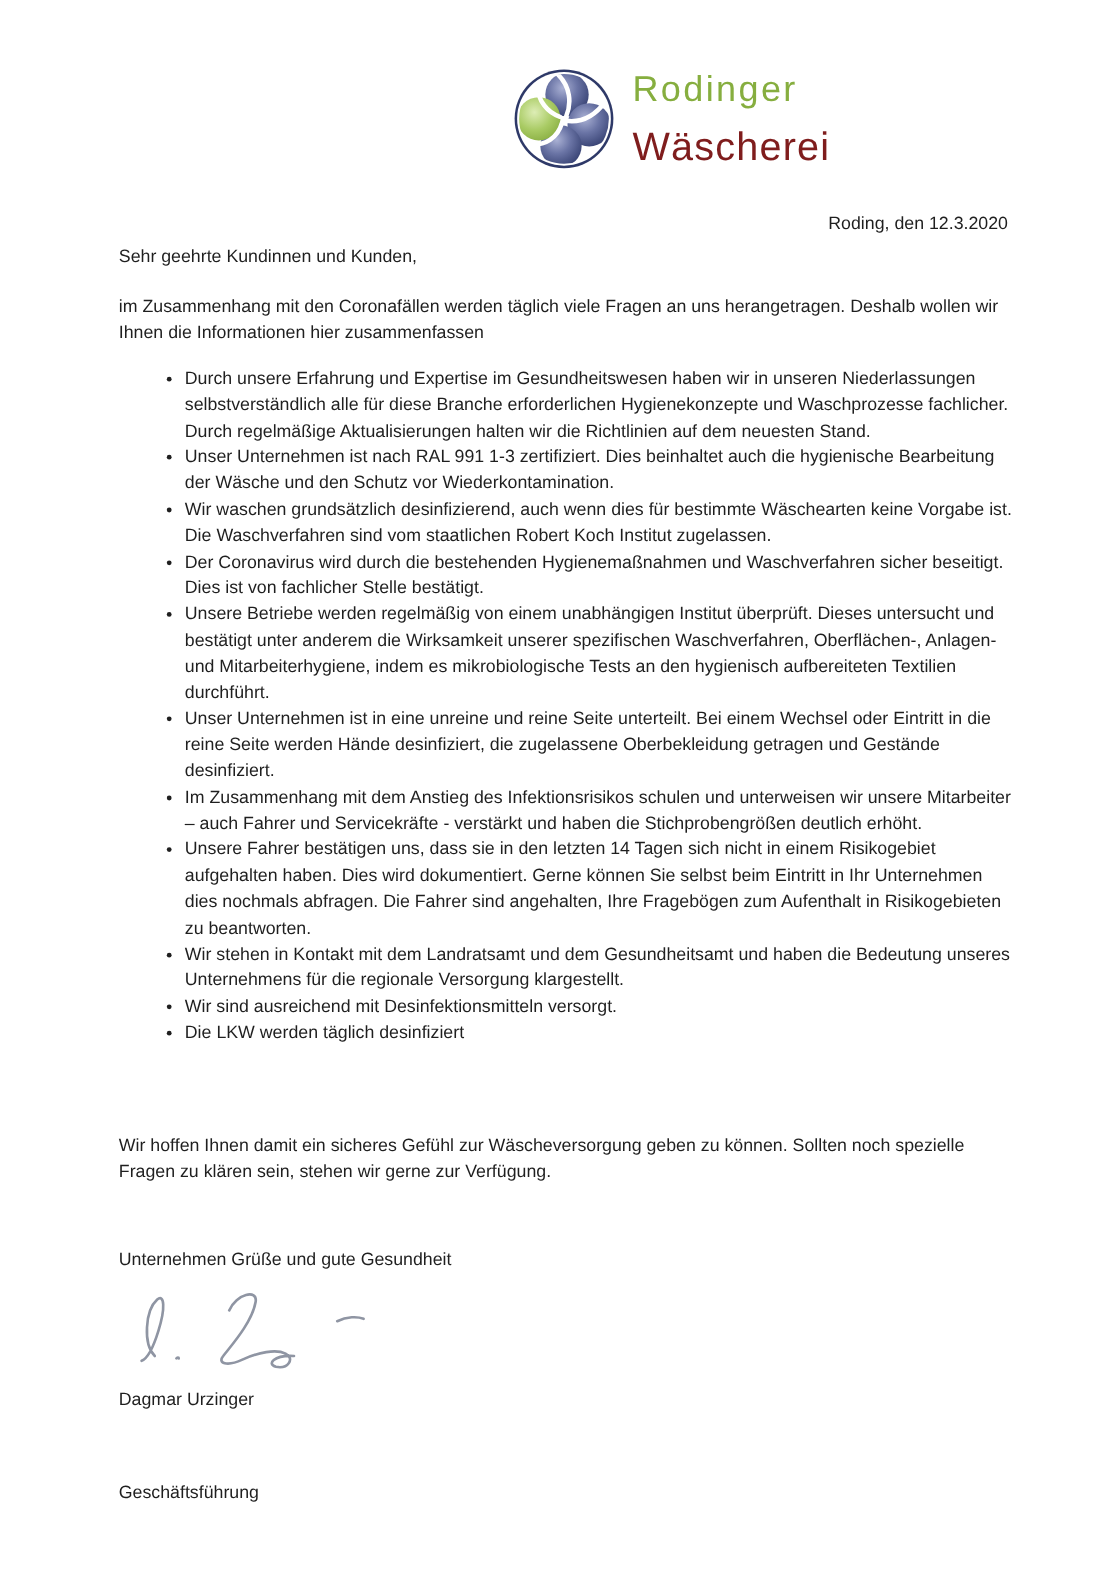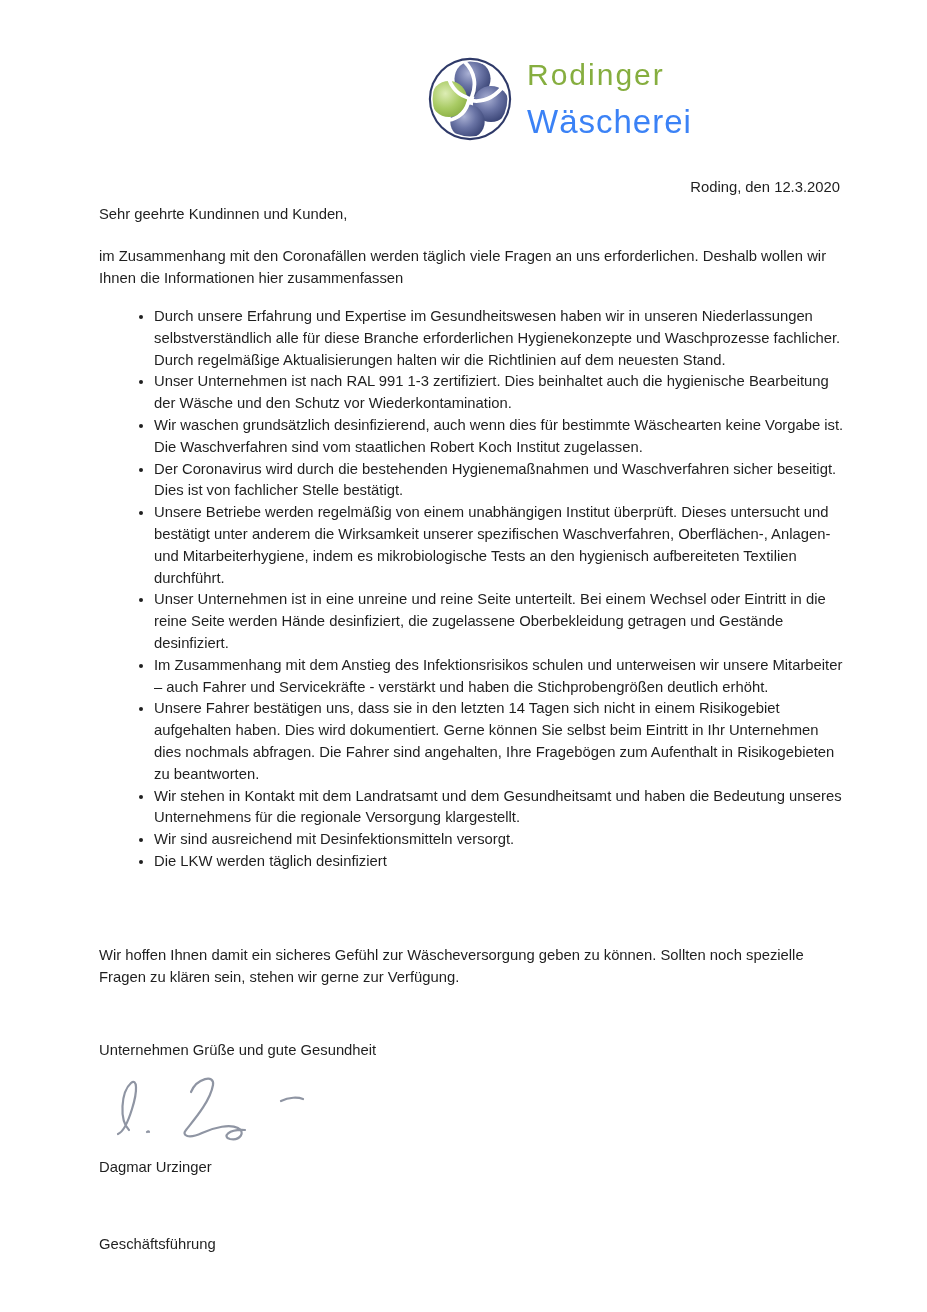--- a/index.html
+++ b/index.html
@@ -27,21 +27,21 @@
   .logo-mark { width: 84px; height: 84px; display: block; }
   .brand-text { display: flex; flex-direction: column; justify-content: center; }
   .brand-line1 {
     color: #86ae3f;
     font-size: 30px;
     line-height: 33px;
     letter-spacing: 2px;
     font-weight: 400;
   }
   .brand-line2 {
-    color: #3b82f6;
+    color: #7f1d1d;
     font-size: 33px;
     line-height: 36px;
     letter-spacing: 1px;
     font-weight: 400;
     margin-top: 13px;
   }
   .date-row {
     position: absolute;
     top: 177px;
     left: 99px;
@@ -105,21 +105,21 @@
     <div class="brand-text">
       <span class="brand-line1">Rodinger</span>
       <span class="brand-line2">Wäscherei</span>
     </div>
   </div>
 
   <div class="date-row static-text">Roding, den 12.3.2020</div>
 
   <div class="salutation static-text">Sehr geehrte Kundinnen und Kunden,</div>
 
-  <div class="intro static-text">im Zusammenhang mit den Coronafällen werden täglich viele Fragen an uns erforderlichen. Deshalb wollen wir Ihnen die Informationen hier zusammenfassen</div>
+  <div class="intro static-text">im Zusammenhang mit den Coronafällen werden täglich viele Fragen an uns herangetragen. Deshalb wollen wir Ihnen die Informationen hier zusammenfassen</div>
 
   <ul class="bullets">
       <li>Durch unsere Erfahrung und Expertise im Gesundheitswesen haben wir in unseren Niederlassungen selbstverständlich alle für diese Branche erforderlichen Hygienekonzepte und Waschprozesse fachlicher. Durch regelmäßige Aktualisierungen halten wir die Richtlinien auf dem neuesten Stand.</li>
       <li>Unser Unternehmen ist nach RAL 991 1-3 zertifiziert. Dies beinhaltet auch die hygienische Bearbeitung der Wäsche und den Schutz vor Wiederkontamination.</li>
       <li>Wir waschen grundsätzlich desinfizierend, auch wenn dies für bestimmte Wäschearten keine Vorgabe ist. Die Waschverfahren sind vom staatlichen Robert Koch Institut zugelassen.</li>
       <li>Der Coronavirus wird durch die bestehenden Hygienemaßnahmen und Waschverfahren sicher beseitigt. Dies ist von fachlicher Stelle bestätigt.</li>
       <li>Unsere Betriebe werden regelmäßig von einem unabhängigen Institut überprüft. Dieses untersucht und bestätigt unter anderem die Wirksamkeit unserer spezifischen Waschverfahren, Oberflächen-, Anlagen- und Mitarbeiterhygiene, indem es mikrobiologische Tests an den hygienisch aufbereiteten Textilien durchführt.</li>
       <li>Unser Unternehmen ist in eine unreine und reine Seite unterteilt. Bei einem Wechsel oder Eintritt in die reine Seite werden Hände desinfiziert, die zugelassene Oberbekleidung getragen und Gestände desinfiziert.</li>
       <li>Im Zusammenhang mit dem Anstieg des Infektionsrisikos schulen und unterweisen wir unsere Mitarbeiter – auch Fahrer und Servicekräfte - verstärkt und haben die Stichprobengrößen deutlich erhöht.</li>
       <li>Unsere Fahrer bestätigen uns, dass sie in den letzten 14 Tagen sich nicht in einem Risikogebiet aufgehalten haben. Dies wird dokumentiert. Gerne können Sie selbst beim Eintritt in Ihr Unternehmen dies nochmals abfragen. Die Fahrer sind angehalten, Ihre Fragebögen zum Aufenthalt in Risikogebieten zu beantworten.</li>

